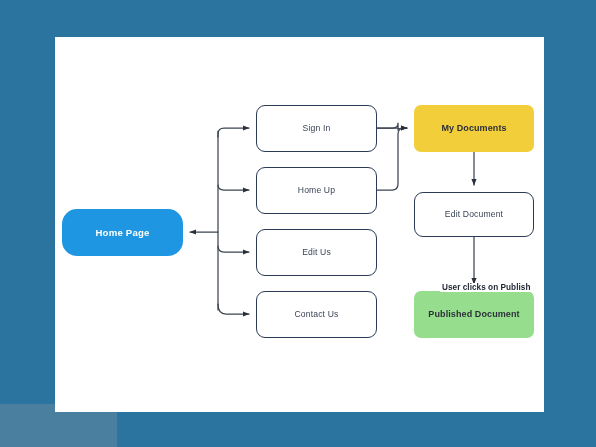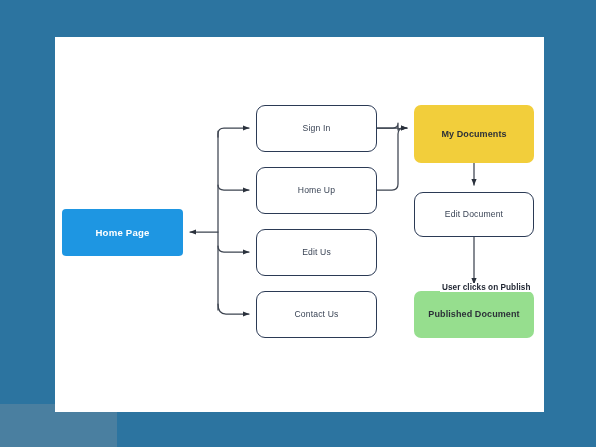--- a/index.html
+++ b/index.html
@@ -52,21 +52,21 @@
     background: #ffffff;
     border: 1.6px solid #2B3A55;
     border-radius: 9px;
     color: #3A4455;
     font-size: 8.6px;
     font-weight: 400;
     letter-spacing: 0.15px;
   }
   .node-home {
     background: #1E96E2;
-    border-radius: 4px;
+    border-radius: 15px;
     color: #ffffff;
     font-size: 9.6px;
     font-weight: 700;
     letter-spacing: 0.2px;
   }
   .node-docs {
     background: #F2CE3B;
     border-radius: 7px;
     color: #2C3038;
     font-size: 9px;
@@ -145,21 +145,21 @@
   </div>
 
   <div class="node node-plain" style="left:256px; top:229px; width:121px; height:47px;">
     <span>Edit Us</span>
   </div>
 
   <div class="node node-plain" style="left:256px; top:291px; width:121px; height:47px;">
     <span>Contact Us</span>
   </div>
 
-  <div class="node node-docs" style="left:414px; top:105px; width:120px; height:58px;text-align:center;">
+  <div class="node node-docs" style="left:414px; top:105px; width:120px; height:47px;text-align:center;">
     <span>My Documents</span>
   </div>
 
   <div class="node node-plain" style="left:414px; top:192px; width:120px; height:45px;">
     <span>Edit Document</span>
   </div>
 
   <div class="node node-published" style="left:414px; top:291px; width:120px; height:47px;">
     <span>Published Document</span>
   </div>

